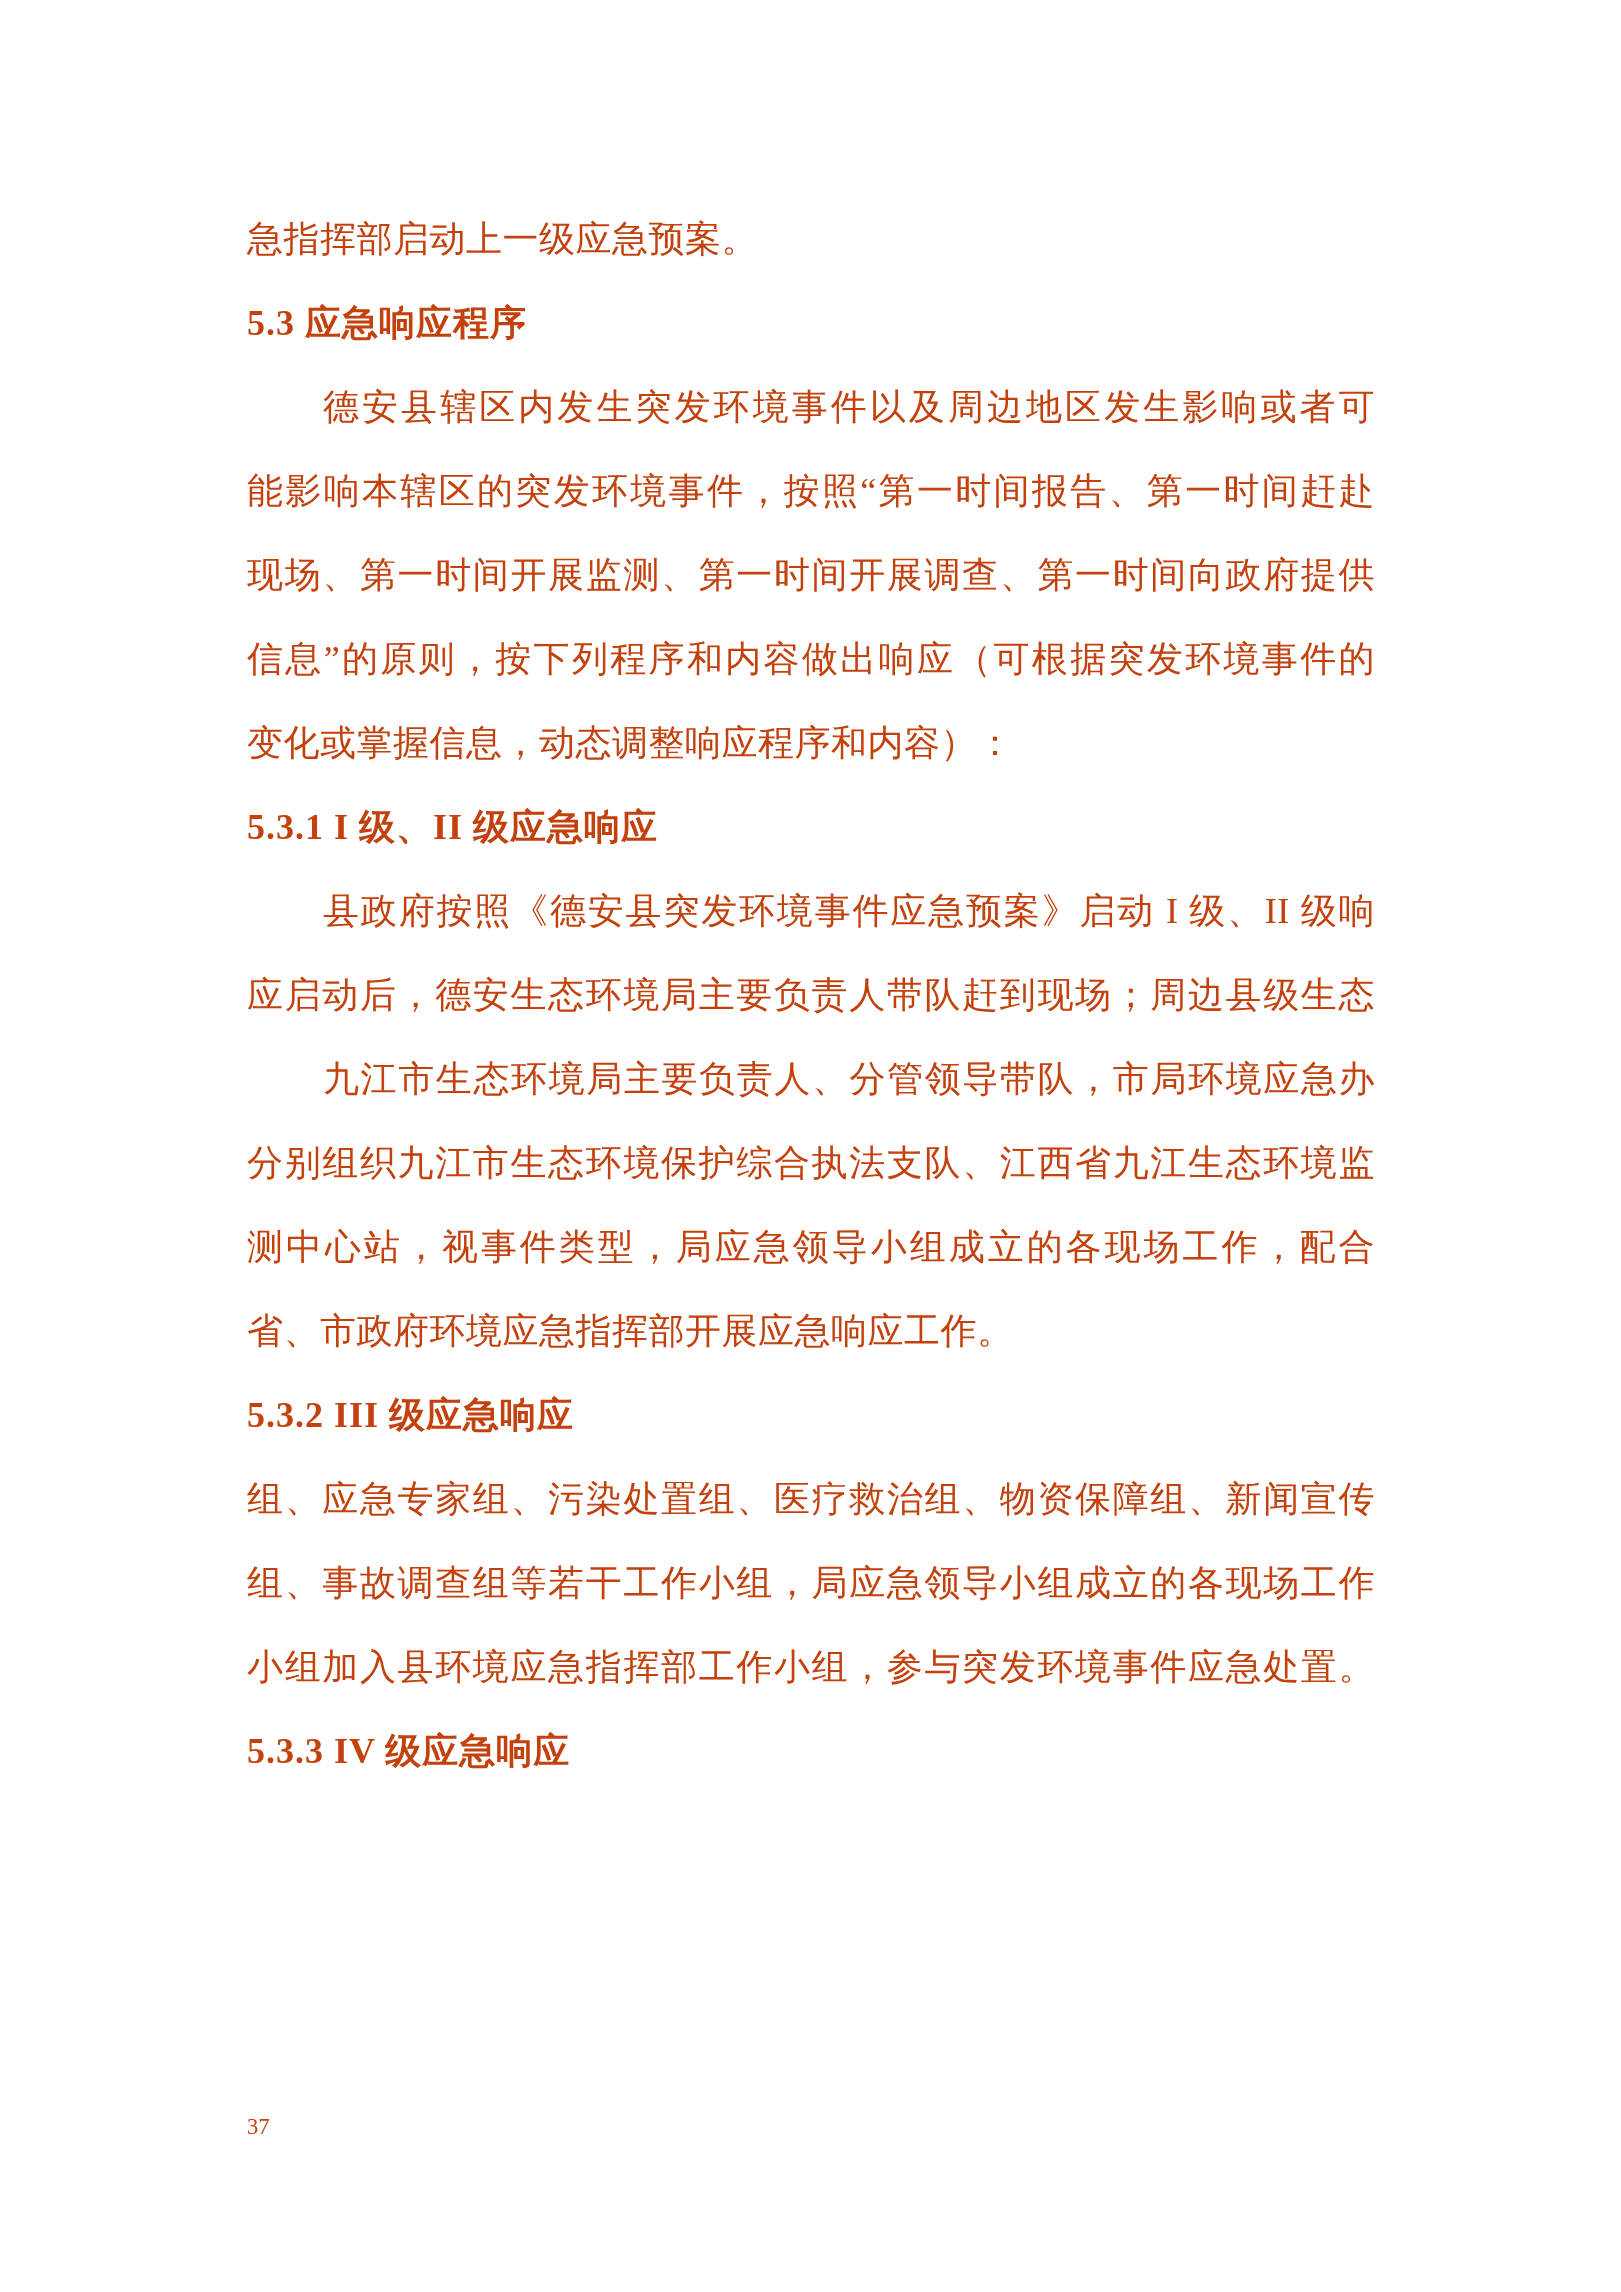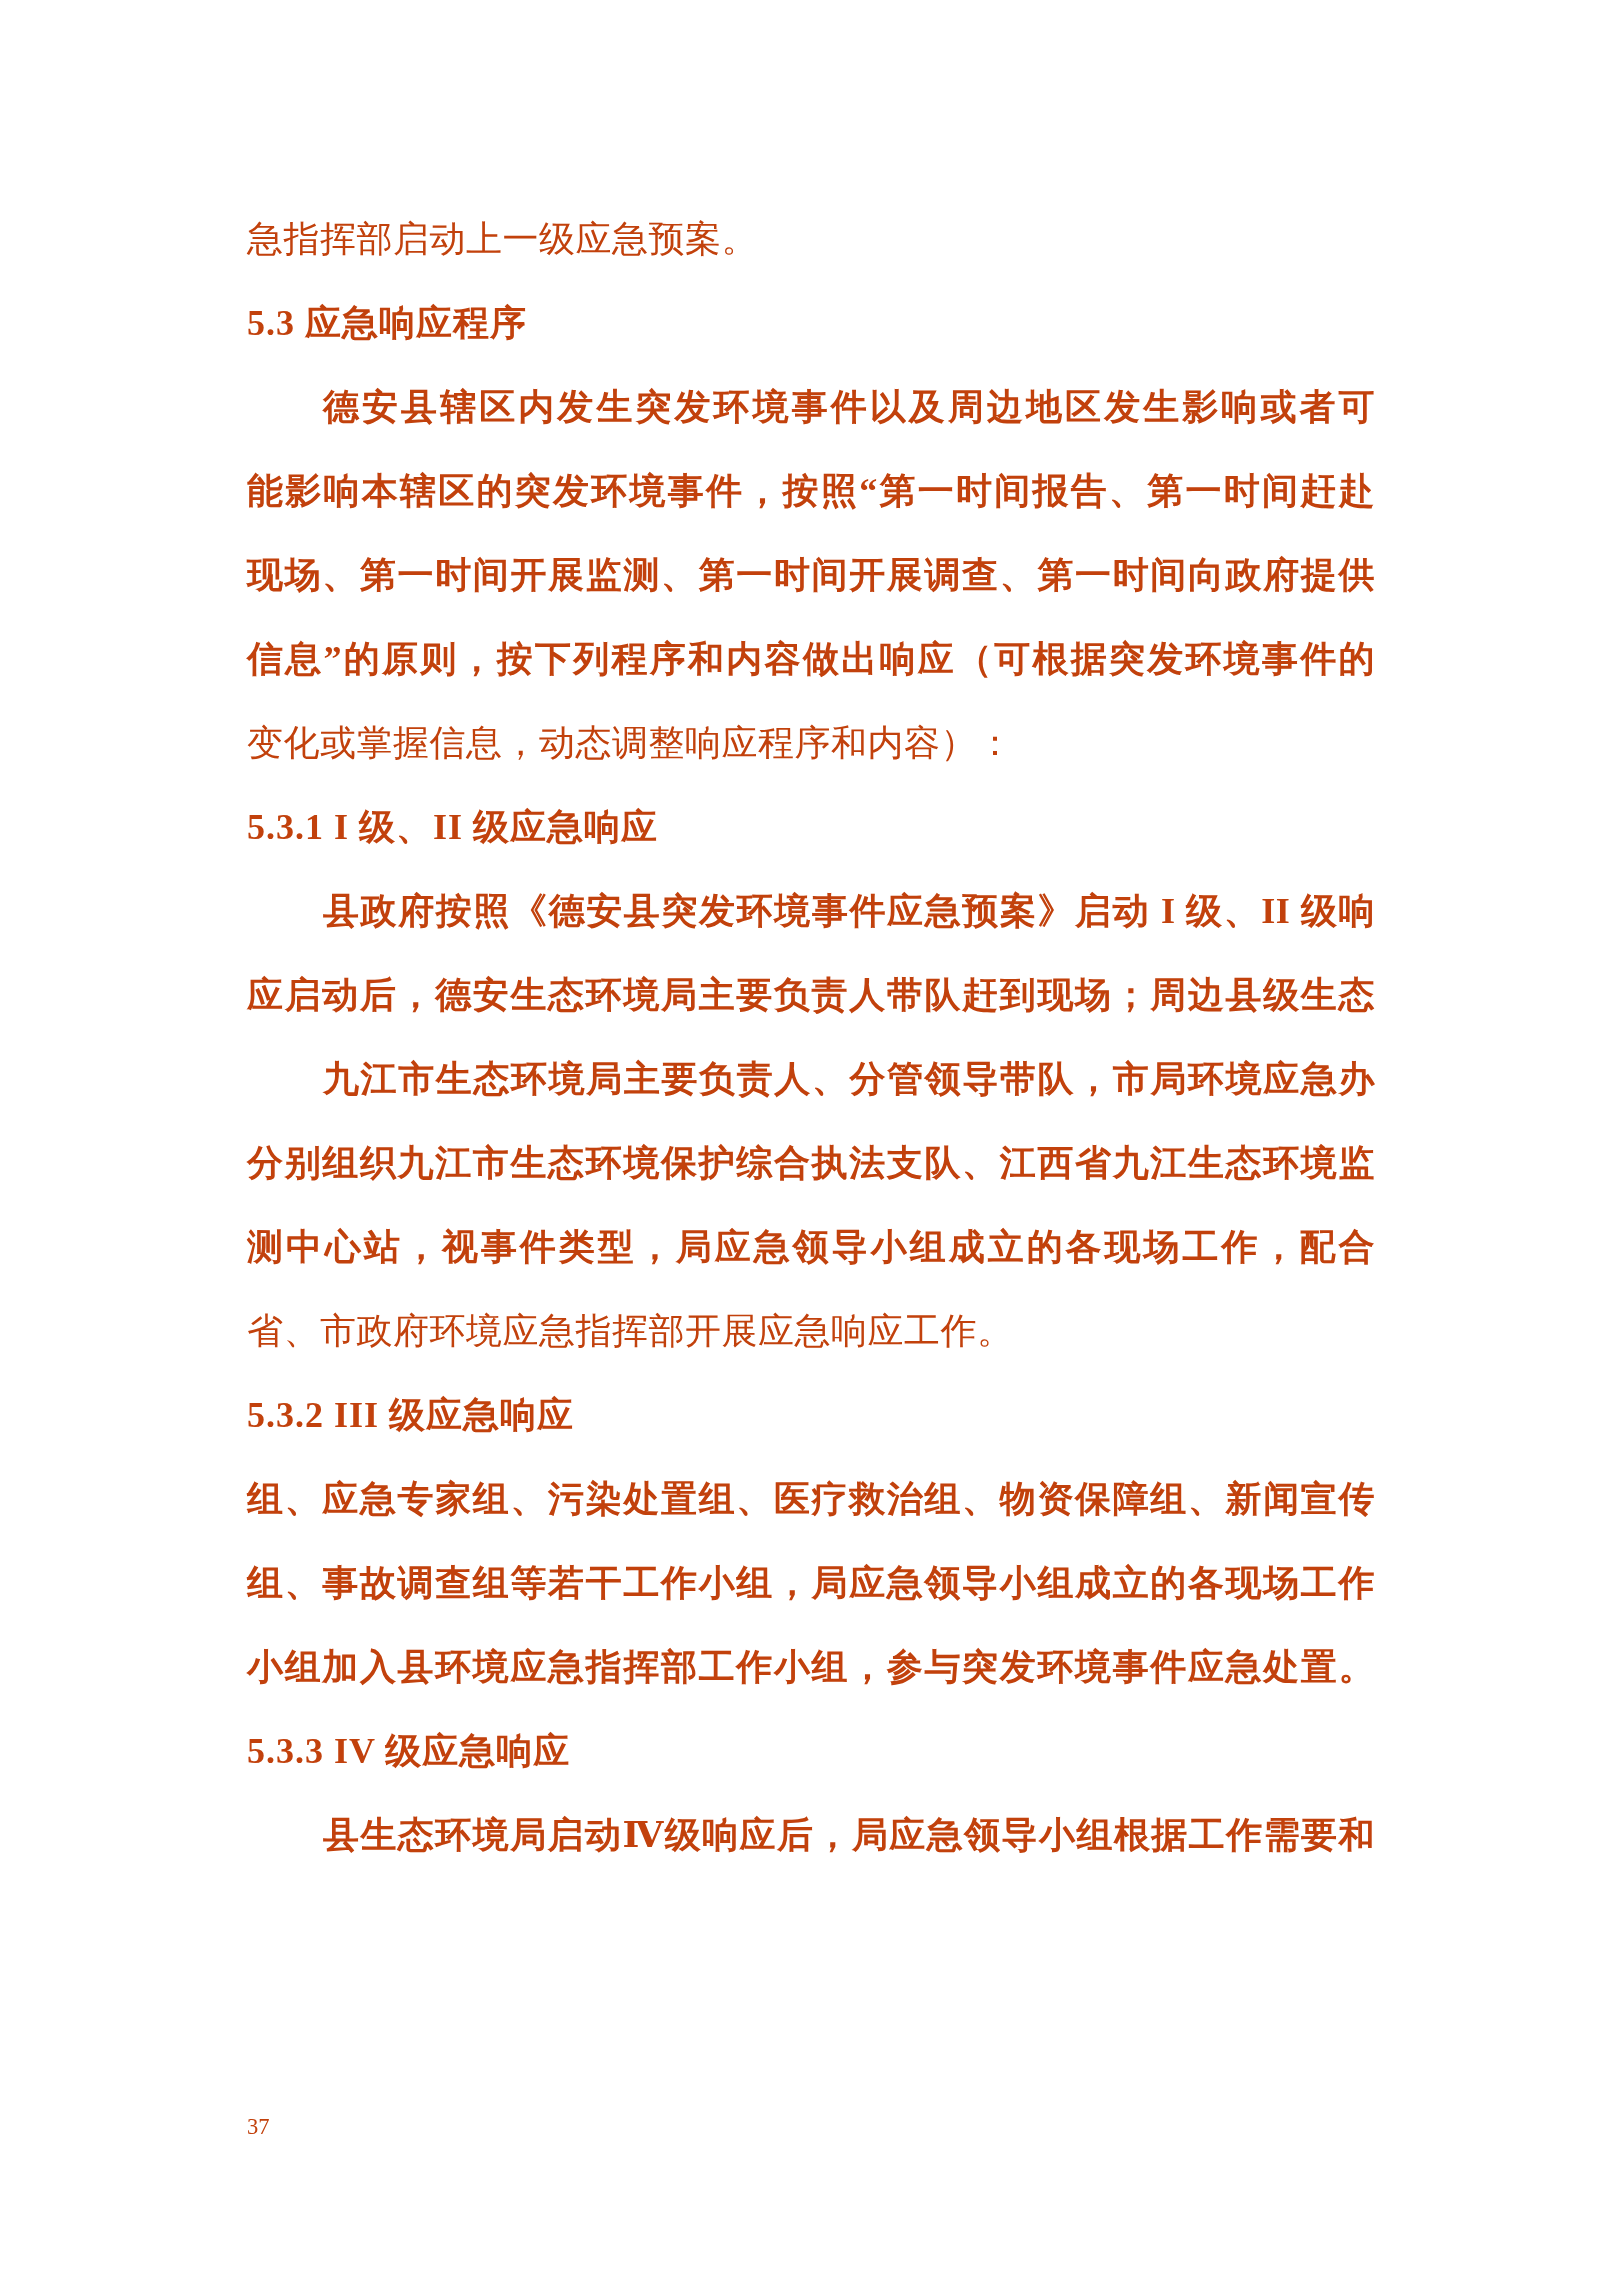--- a/index.html
+++ b/index.html
@@ -28,21 +28,20 @@
     font-size: 36px;
     letter-spacing: 0.5px;
     text-align: left;
     white-space: nowrap;
     overflow: visible;
   }
   .jline.stretch {
     white-space: normal;
     text-align: justify;
     text-align-last: justify;
-    font-weight: bold;
   }
   .jline.indent {
     padding-left: 76px;
   }
   .jline.heading {
     font-weight: bold;
     letter-spacing: 1px;
   }
   .footer {
     position: absolute;
@@ -74,20 +73,19 @@
       <div class="jline stretch">应启动后，德安生态环境局主要负责人带队赶到现场；周边县级生态</div>
       <div class="jline indent stretch">九江市生态环境局主要负责人、分管领导带队，市局环境应急办</div>
       <div class="jline stretch">分别组织九江市生态环境保护综合执法支队、江西省九江生态环境监</div>
       <div class="jline stretch">测中心站，视事件类型，局应急领导小组成立的各现场工作，配合</div>
       <div class="jline">省、市政府环境应急指挥部开展应急响应工作。</div>
       <div class="jline heading">5.3.2 III 级应急响应</div>
       <div class="jline stretch">组、应急专家组、污染处置组、医疗救治组、物资保障组、新闻宣传</div>
       <div class="jline stretch">组、事故调查组等若干工作小组，局应急领导小组成立的各现场工作</div>
       <div class="jline stretch">小组加入县环境应急指挥部工作小组，参与突发环境事件应急处置。</div>
       <div class="jline heading">5.3.3 IV 级应急响应</div>
-      <div class="jline indent stretch">县生态环境局启动Ⅳ级响应后，局应急领导小组根据工作需要和</div>
     </div>
   <div class="footer">
     <span class="page-number">37</span>
   </div>
 
 </div>
 
 
 </body></html>

